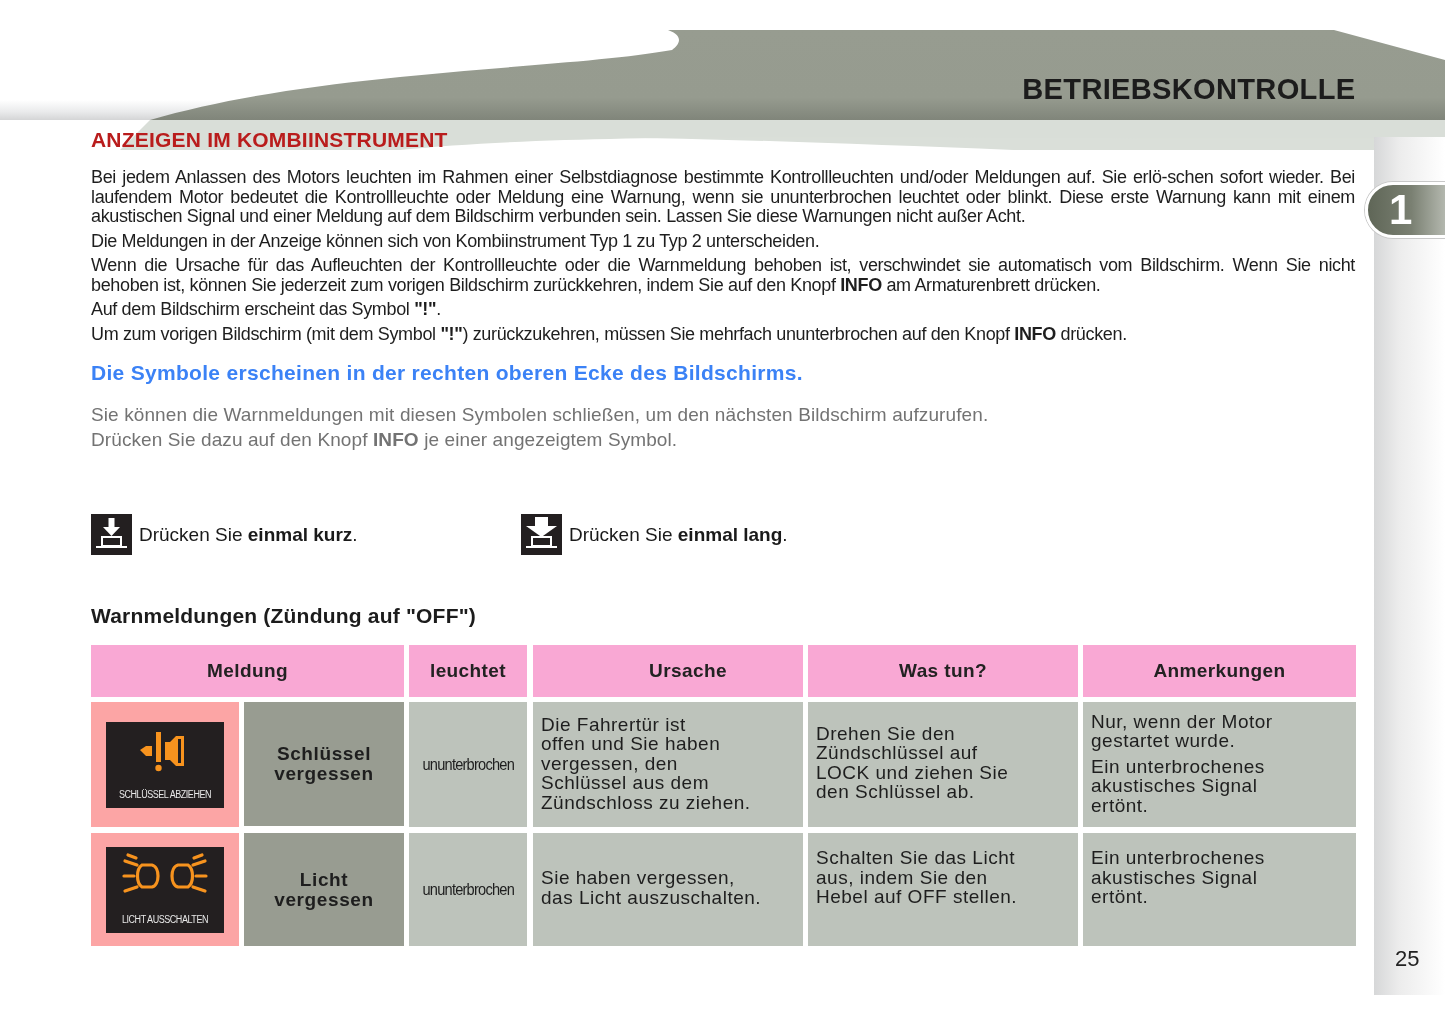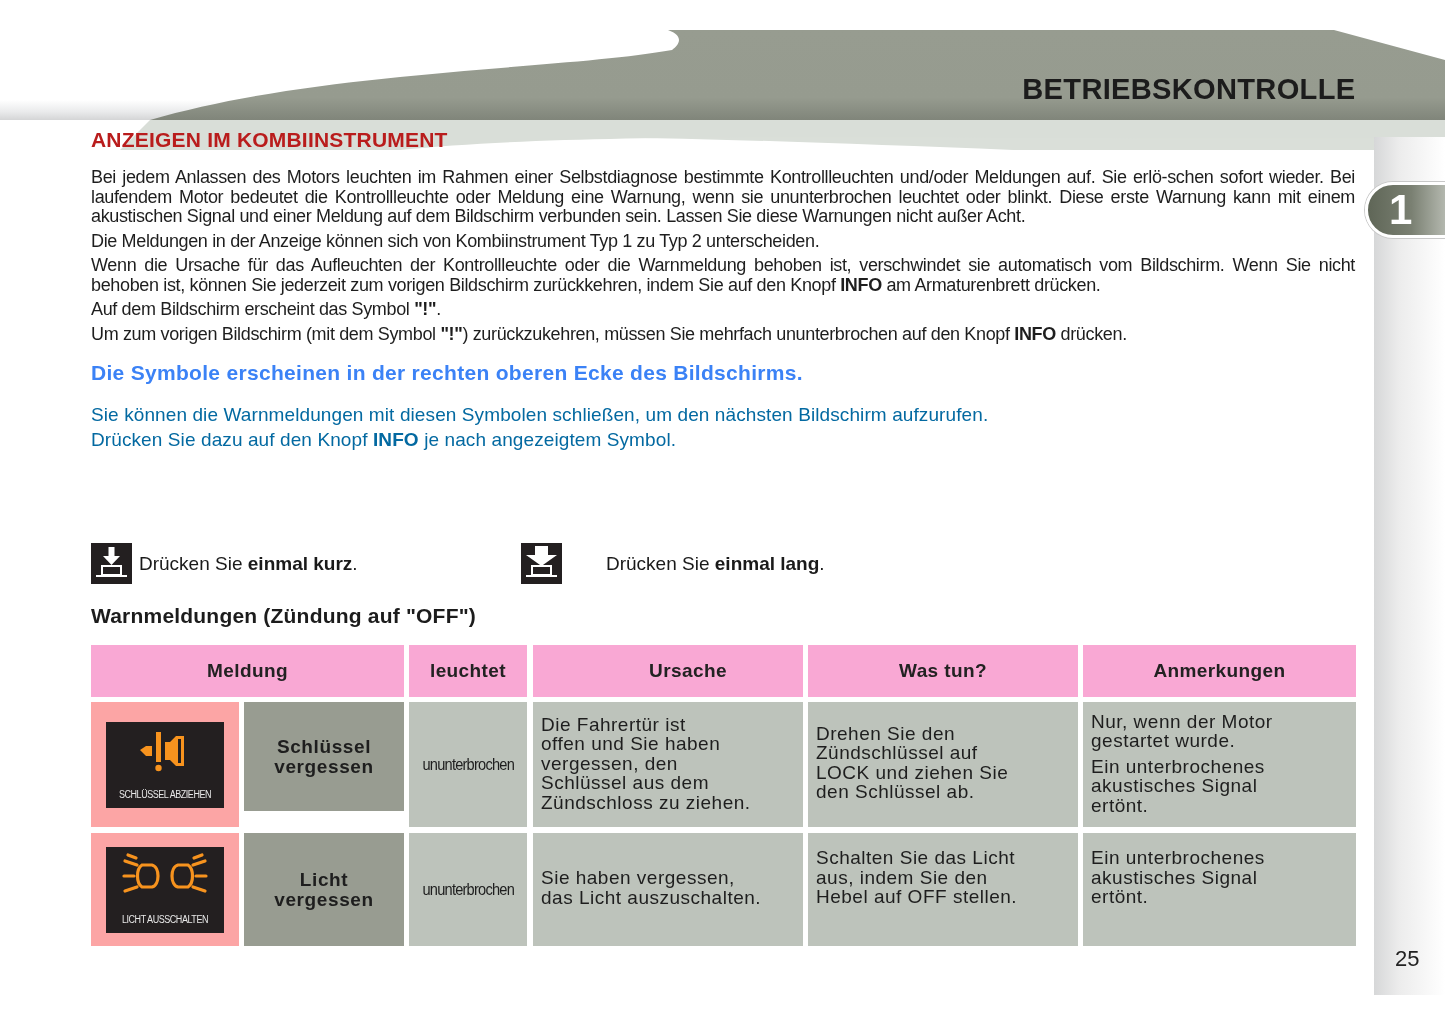--- a/index.html
+++ b/index.html
@@ -21,27 +21,27 @@
   .chapter-tab span { color: #ffffff; font-size: 42px; font-weight: bold; line-height: 1; }
   .page-number { position: absolute; left: 1395px; top: 946px; font-size: 22px; color: #222; }
 
   
   .content { position: absolute; left: 91px; top: 128px; width: 1264px; }
   .section-title { font-size: 21px; font-weight: bold; color: #b91c1c; letter-spacing: 0.2px; margin-bottom: 16px; }
   .para { font-size: 18px; line-height: 19.5px; text-align: justify; color: #1e1e1e; margin-bottom: 5px;
     letter-spacing: -0.35px; }
   .para b { font-weight: bold; }
   .sub-heading { font-size: 21px; font-weight: bold; margin-top: 17px; margin-bottom: 17px; letter-spacing: 0.3px; color: #3b82f6; }
-  .info-line { font-size: 19px; line-height: 25px; color: #0369a1; letter-spacing: 0.1px; }
-
-  .press-row { position: absolute; top: 543px; left: 91px; width: 900px; height: 42px; padding-left: 13px; }
+  .info-line { font-size: 19px; line-height: 25px; color: #737373; letter-spacing: 0.1px; }
+
+  .press-row { position: absolute; top: 514px; left: 91px; width: 900px; height: 42px; padding-left: 13px; }
   .press-item { position: absolute; top: 0; display: flex; align-items: center; font-size: 19px; }
   .press-item .icon { width: 41px; height: 41px; margin-right: 7px; }
   .press-item.short { left: 0; }
-  .press-item.long { left: 430px; gap: 37px; }
+  .press-item.long { left: 430px; }
 
   .table-title { position: absolute; left: 91px; top: 604px; font-size: 21px; font-weight: bold; color: #1c1c1c; letter-spacing: 0.2px; }
 
   
   .tbl { position: absolute; left: 89px; top: 643px; }
   .cell { position: absolute; display: flex; align-items: center; color: #1e1e1e; }
   .hdr { background: #f9a8d4; justify-content: center; font-weight: bold; font-size: 19px; color: #222; letter-spacing: 0.4px; }
   .c-icon { background: #fca5a5; justify-content: center; }
   .c-name { background: #989c91; justify-content: center; text-align: center; font-weight: bold; font-size: 19px; line-height: 20px; letter-spacing: 0.6px; }
   .c-light { background: #bdc3bb; justify-content: center; font-size: 17px; letter-spacing: -0.9px; transform-origin: center; }
@@ -89,21 +89,21 @@
   <div class="section-title">ANZEIGEN IM KOMBIINSTRUMENT</div>
 
   <p class="para">Bei jedem Anlassen des Motors leuchten im Rahmen einer Selbstdiagnose bestimmte Kontrollleuchten und/oder Meldungen auf. Sie erlö-schen sofort wieder. Bei laufendem Motor bedeutet die Kontrollleuchte oder Meldung eine Warnung, wenn sie ununterbrochen leuchtet oder blinkt. Diese erste Warnung kann mit einem akustischen Signal und einer Meldung auf dem Bildschirm verbunden sein. Lassen Sie diese Warnungen nicht außer Acht.</p>
   <p class="para">Die Meldungen in der Anzeige können sich von Kombiinstrument Typ 1 zu Typ 2 unterscheiden.</p>
   <p class="para"><span>Wenn die Ursache für das Aufleuchten der Kontrollleuchte oder die Warnmeldung behoben ist, verschwindet sie automatisch vom Bildschirm. Wenn Sie nicht behoben ist, können Sie jederzeit zum vorigen Bildschirm zurückkehren, indem Sie auf den Knopf </span><b>INFO</b><span> am Armaturenbrett drücken.</span></p>
   <p class="para"><span>Auf dem Bildschirm erscheint das Symbol </span><b>"!"</b><span>.</span></p>
   <p class="para"><span>Um zum vorigen Bildschirm (mit dem Symbol </span><b>"!"</b><span>) zurückzukehren, müssen Sie mehrfach ununterbrochen auf den Knopf </span><b>INFO</b><span> drücken.</span></p>
 
   <div class="sub-heading">Die Symbole erscheinen in der rechten oberen Ecke des Bildschirms.</div>
   <div class="info-line">Sie können die Warnmeldungen mit diesen Symbolen schließen, um den nächsten Bildschirm aufzurufen.</div>
-  <div class="info-line"><span>Drücken Sie dazu auf den Knopf </span><b>INFO</b><span> je nach angezeigtem Symbol.</span></div>
+  <div class="info-line"><span>Drücken Sie dazu auf den Knopf </span><b>INFO</b><span> je einer angezeigtem Symbol.</span></div>
 </div>
 
 <div class="press-row">
   <div class="press-item short">
     <svg class="icon" viewBox="0 0 41 41" width="41" height="41">
       <rect x="0" y="0" width="41" height="41" fill="#231f20"></rect>
       <rect x="17.5" y="4" width="6" height="9" fill="#ffffff"></rect>
       <polygon points="12,13 29,13 20.5,22" fill="#ffffff"></polygon>
       <rect x="11" y="23" width="19" height="9" fill="none" stroke="#ffffff" stroke-width="2"></rect>
       <rect x="5" y="32" width="31" height="2" fill="#ffffff"></rect>
@@ -137,21 +137,21 @@
       <svg width="118" height="86" viewBox="0 0 118 86">
         <polygon points="34,28 40,24 46,24 46,34 40,34" fill="#f7931e"></polygon>
         <rect x="50" y="10" width="5" height="30" fill="#f7931e"></rect>
         <circle cx="52.5" cy="46" r="3.2" fill="#f7931e"></circle>
         <path d="M59 20 L64 20 L70 14 L78 14 L78 44 L70 44 L64 38 L59 38 Z" fill="#f7931e"></path>
         <rect x="72" y="17" width="3" height="24" fill="#231f20"></rect>
       </svg>
       <div class="lbl">SCHLÜSSEL ABZIEHEN</div>
     </div>
   </div>
-  <div class="cell c-name" style="left:155px;top:59px;width:160px;height:109px;">
+  <div class="cell c-name" style="left:155px;top:59px;width:160px;height:124px;">
     <div>
         <span class="blk" style="display:block">Schlüssel</span>
         <span style="display:block">vergessen</span>
       </div>
   </div>
   <div class="cell c-light" style="left:320px;top:59px;width:118px;height:125px;">
       <span>ununterbrochen</span>
     </div>
   <div class="cell c-text" style="left:444px;top:59px;width:270px;height:125px;">
     <div style="margin-top:-2px">

